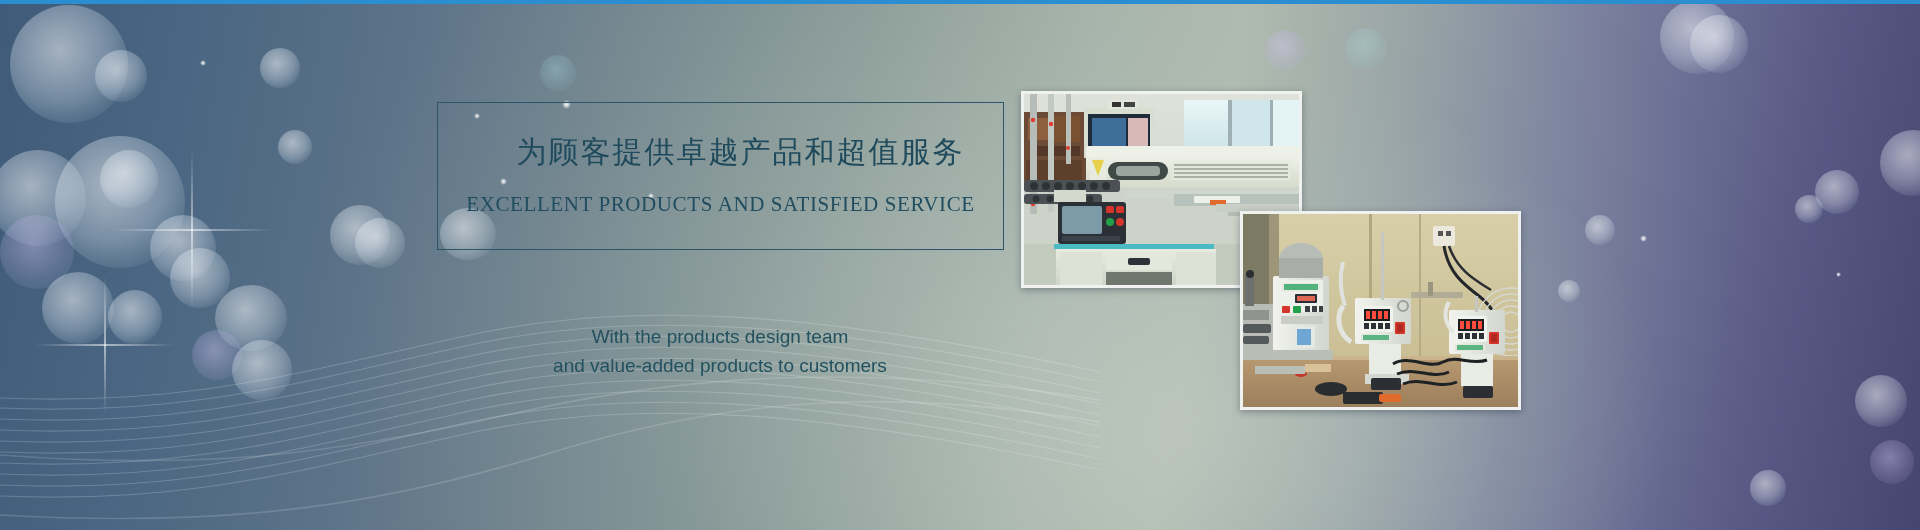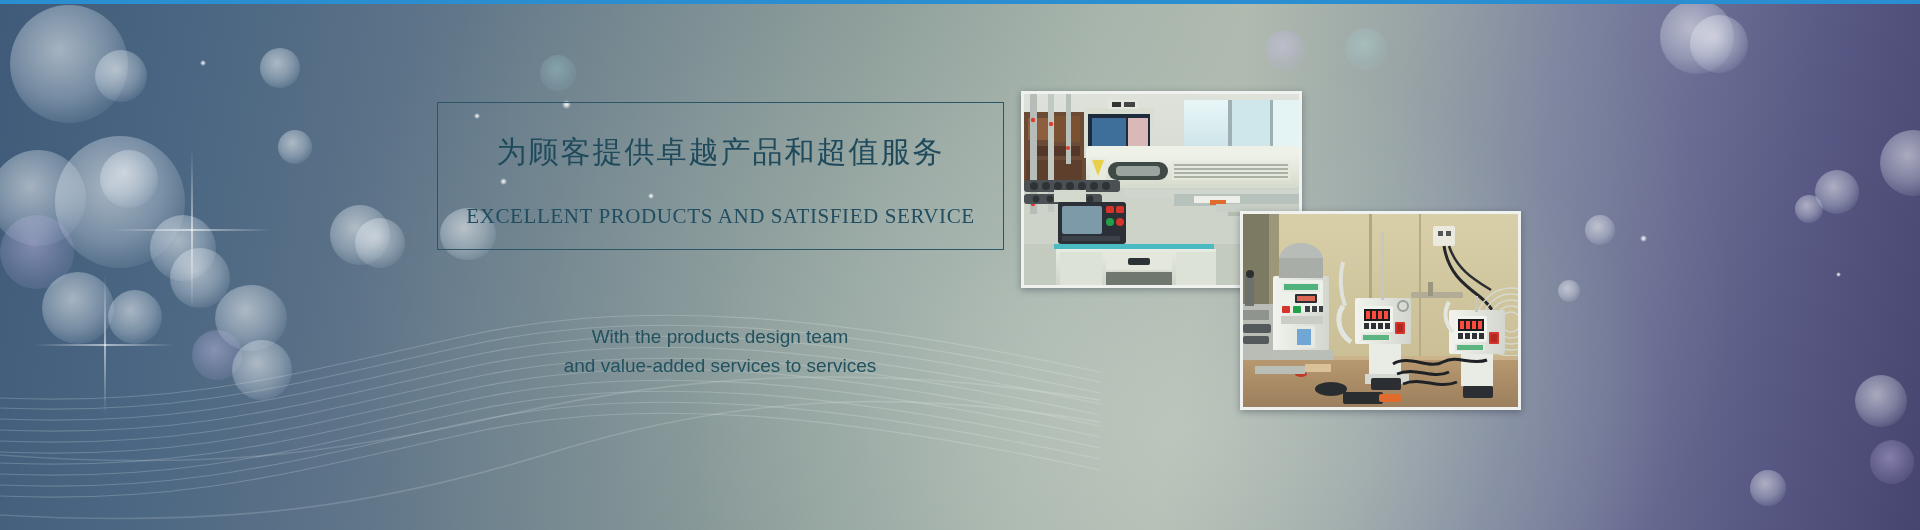--- a/index.html
+++ b/index.html
@@ -45,27 +45,26 @@
   .waves{position:absolute;left:0;bottom:0;width:1100px;height:250px;opacity:0.55;}
 
   
   .headline-box{
     position:absolute;left:437px;top:102px;width:567px;height:148px;
     border:1px solid #2c5668;box-sizing:border-box;
   }
   .cn-title{
     position:absolute;left:437px;top:132px;width:567px;
     text-align:center;color:#1f4a5c;font-size:30px;letter-spacing:2px;
-    font-family:"DejaVu Sans","Liberation Sans",sans-serif;font-weight:400;
+    font-family:"DejaVu Sans","Liberation Sans",sans-serif;font-weight:400;padding-left:20px;
   }
   .en-sub{
     position:absolute;left:437px;top:192px;width:567px;
     text-align:center;color:#214d60;font-size:21px;letter-spacing:0.6px;
     font-family:"Liberation Serif","DejaVu Serif",serif;
-    margin-top:12px;
   }
   .slogan{
     position:absolute;left:437px;top:275px;width:567px;
     text-align:center;color:#1c4a5e;font-size:25px;font-weight:700;
     letter-spacing:0.5px;
     font-family:"DejaVu Sans","Liberation Sans",sans-serif;
   }
   .slogan span{padding:0 9px;}
   .slogan .dot{padding:0 6px;font-weight:400;}
   .paragraph{
@@ -155,21 +154,21 @@
     </g>
   </svg>
 
   <div class="headline-box"></div>
   <div class="cn-title">为顾客提供卓越产品和超值服务</div>
   <div class="en-sub">EXCELLENT PRODUCTS AND SATISFIED SERVICE</div>
 
 
   <div class="paragraph">
     <div>With the products design team</div>
-    <div>and value-added services to services</div>
+    <div>and value-added products to customers</div>
   </div>
 
   <div class="photo" id="photo-1">
     <svg viewBox="0 0 275 191" preserveAspectRatio="none">
       <defs>
         <linearGradient id="wallg" x1="0" y1="0" x2="0" y2="1">
           <stop offset="0" stop-color="#dfe2da"></stop>
             <stop offset="1" stop-color="#c7cdc2"></stop>
         </linearGradient>
         <linearGradient id="wing" x1="0" y1="0" x2="0" y2="1">

